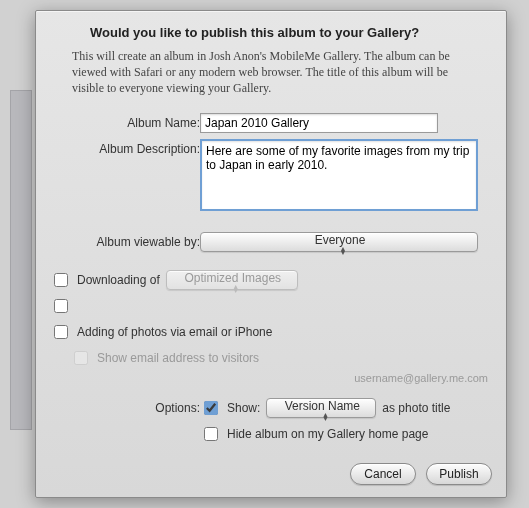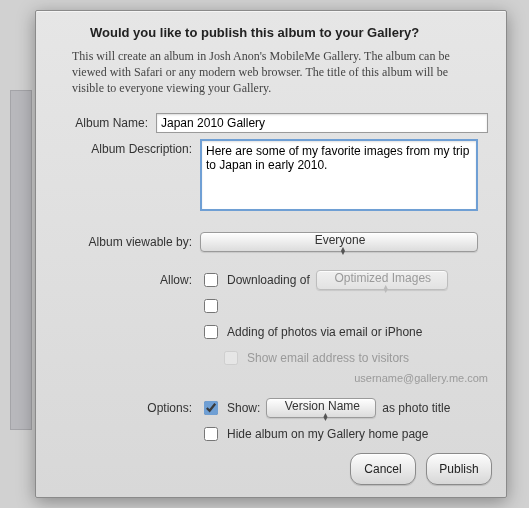--- a/index.html
+++ b/index.html
@@ -36,30 +36,30 @@
   }
   .form { }
   .row {
     display: flex;
     align-items: flex-start;
     margin-bottom: 6px;
   }
   .lbl {
     width: 150px;
     text-align: right;
-    padding-right: 8px;
+    padding-right: 0;
     padding-top: 3px;
     color: #333;
   }
   .ctl {
     flex: 1;
     padding-right: 4px;
   }
   input[type="text"].textfield {
-    width: 332px;
+    width: 238px;
     height: 20px;
     border: 1px solid #9a9a9a;
     background: #fff;
     padding: 2px 4px;
     font-family: inherit;
     font-size: 12px;
     box-shadow: inset 0 1px 2px rgba(0,0,0,0.15);
   }
   textarea.textarea {
     width: 278px;
@@ -120,21 +120,21 @@
   }
   .footer {
     position: absolute;
     right: 14px;
     bottom: 12px;
     display: flex;
     gap: 10px;
   }
   .aqua-btn {
     min-width: 66px;
-    height: 32px;
+    height: 22px;
     border: 1px solid #8a8a8a;
     border-radius: 11px;
     background: linear-gradient(#fdfdfd, #d7d7d7);
     box-shadow: inset 0 1px 0 rgba(255,255,255,0.9), 0 1px 1px rgba(0,0,0,0.15);
     font-family: inherit;
     font-size: 12px;
     color: #222;
     text-align: center;
     padding: 0 12px;
     cursor: default;
@@ -185,21 +185,20 @@
               <span>▲</span>
               <span>▼</span>
             </span>
         </div>
       </div>
     </div>
 
     <div class="gap12"></div>
 
     <div class="row" style="align-items:flex-start;">
-      <div class="lbl">Allow:</div>
       <div class="ctl">
 
         <div class="chkline">
           <input type="checkbox" style="">
           <span>Downloading of</span>
           <div class="aqua-select mid disabled">
             <span>Optimized Images</span>
             <span class="arrows">
                 <span>▲</span>
                 <span>▼</span>

